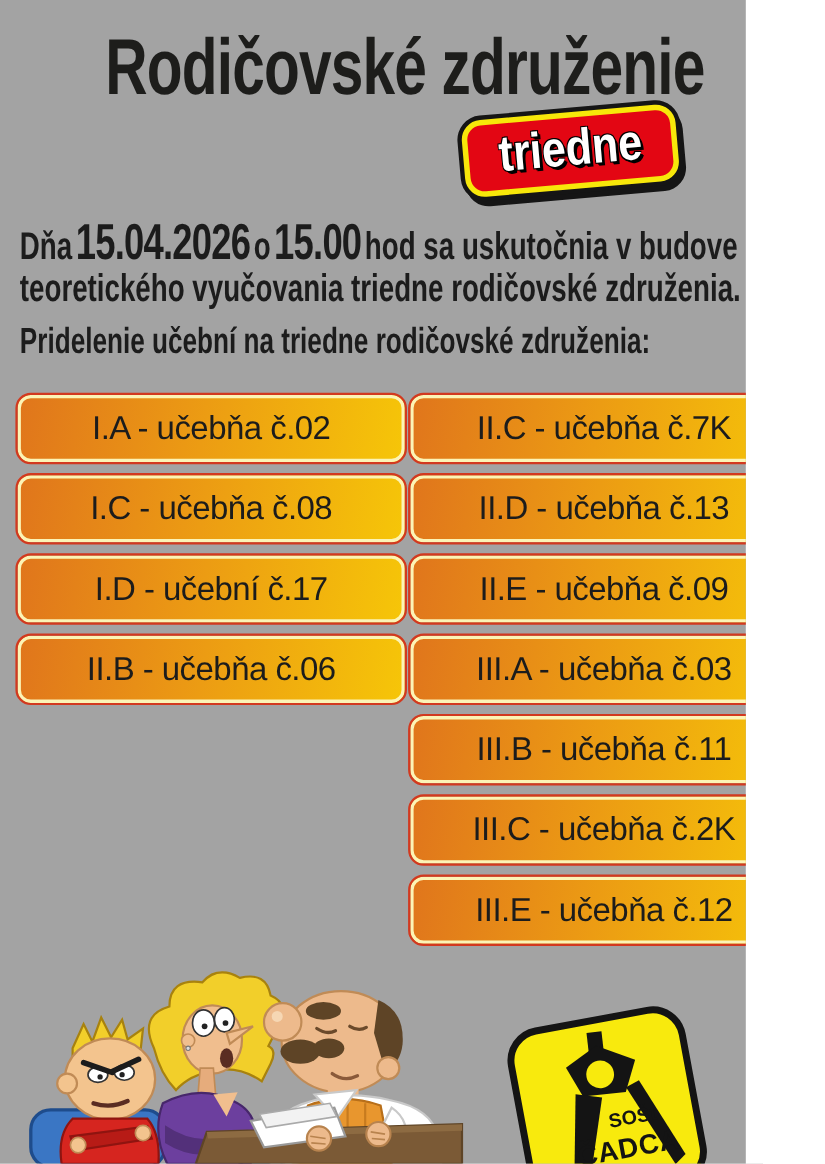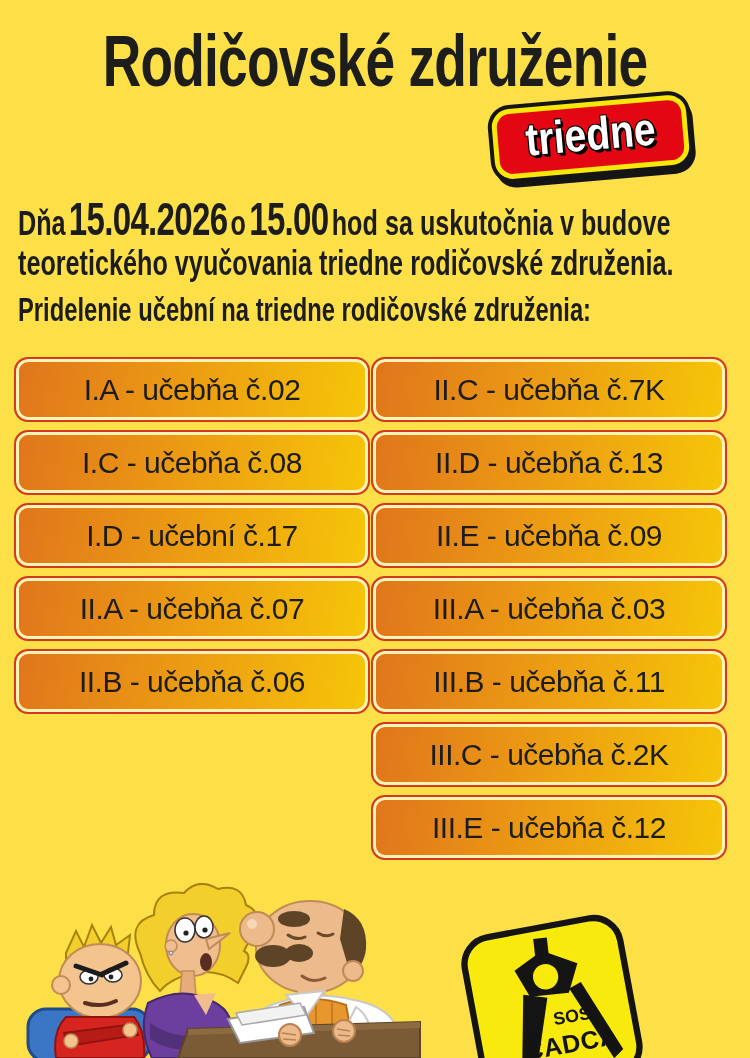--- a/index.html
+++ b/index.html
@@ -1,18 +1,18 @@
 <!DOCTYPE html>
 <html><head>
 <meta charset="utf-8">
 <style>
   html,body{margin:0;padding:0;}
   .page{
-    position:relative; width:750px; height:1058px;
-    background:#fde047; overflow:hidden;
+    position:relative; width:678px; height:1058px;
+    background:#a3a3a3; overflow:hidden;
     font-family:"Liberation Sans", sans-serif;
     color:#1c1c1c;
   }
   
   .title{
     position:absolute; top:20px; left:0; width:100%;
     text-align:center; white-space:nowrap;
   }
   .title > span{
     display:inline-block; transform:scaleX(.74); transform-origin:50% 50%;
@@ -89,21 +89,20 @@
   </div>
 
   <div class="line l3">
     <span class="wrap"><span class="sm">Pridelenie učební na triedne rodičovské združenia:</span></span>
   </div>
 
   <div class="col col-left">
     <div class="slot">I.A - učebňa č.02</div>
     <div class="slot">I.C - učebňa č.08</div>
     <div class="slot">I.D - učební č.17</div>
-    <div class="slot">II.A - učebňa č.07</div>
     <div class="slot">II.B - učebňa č.06</div>
   </div>
 
   <div class="col col-right">
     <div class="slot">II.C - učebňa č.7K</div>
     <div class="slot">II.D - učebňa č.13</div>
     <div class="slot">II.E - učebňa č.09</div>
     <div class="slot">III.A - učebňa č.03</div>
     <div class="slot">III.B - učebňa č.11</div>
     <div class="slot">III.C - učebňa č.2K</div>

